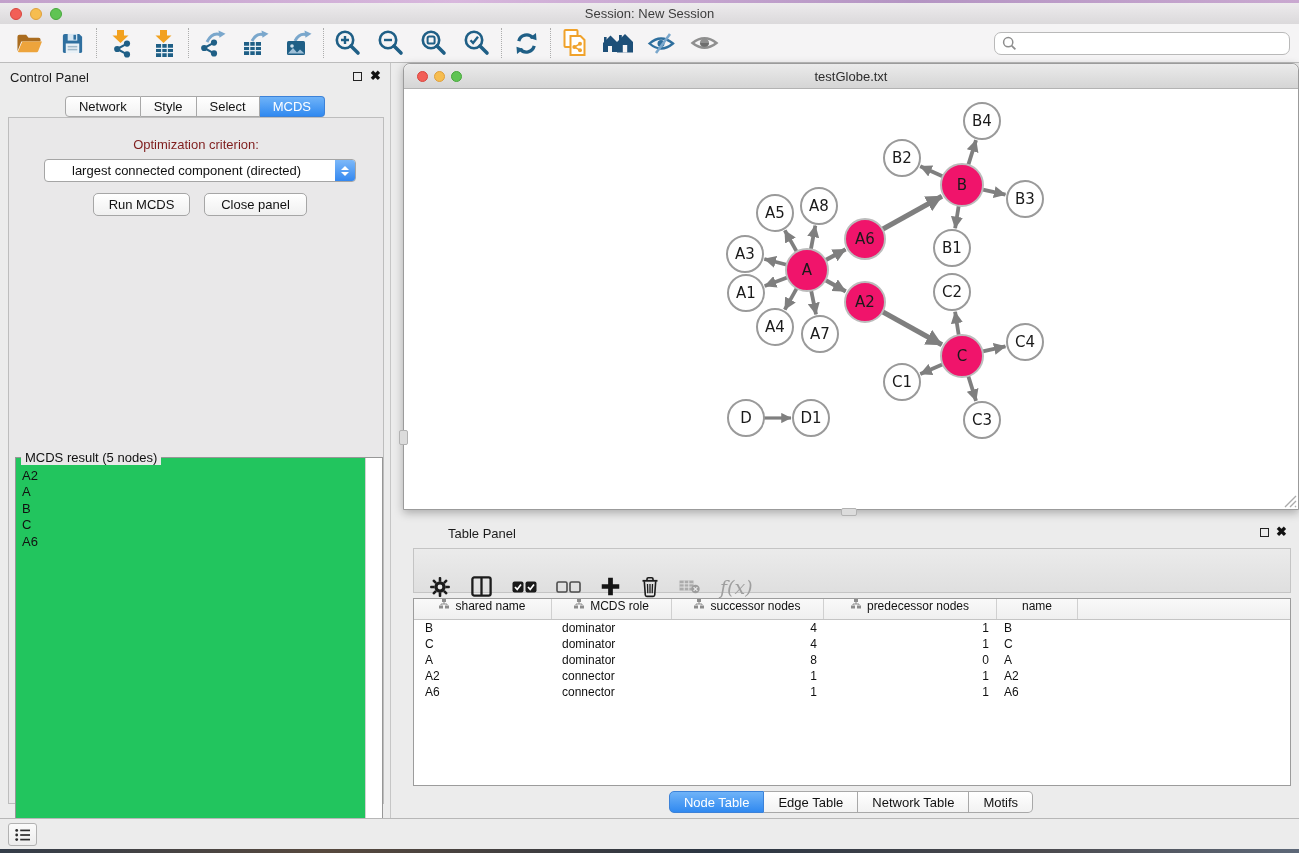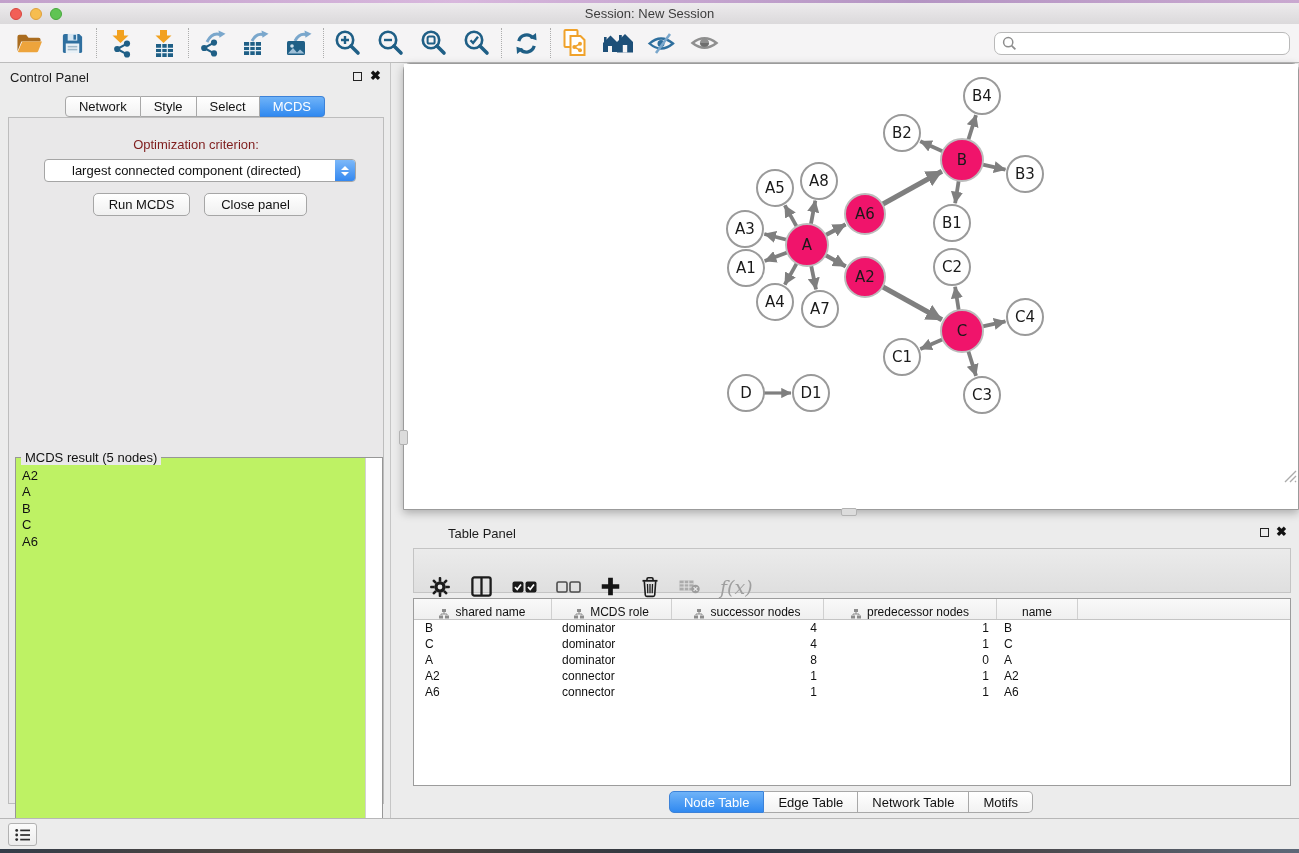--- a/index.html
+++ b/index.html
@@ -54,21 +54,21 @@
   .dropdown-stepper { position:absolute; right:0; top:0; width:20px; height:21px; border-radius:0 3px 3px 0;
     background:linear-gradient(#7cb8f9,#3488f0); display:flex; flex-direction:column; align-items:center; justify-content:center; }
   .chev-up { width:0; height:0; border-left:4px solid transparent; border-right:4px solid transparent; border-bottom:4.5px solid #fff; margin-bottom:2px; }
   .chev-down { width:0; height:0; border-left:4px solid transparent; border-right:4px solid transparent; border-top:4.5px solid #fff; }
   .cp-btn { position:absolute; height:23px; background:linear-gradient(#ffffff,#f0f0f0);
     border:1px solid #a6a6a6; border-radius:5px; font-size:13px; font-family:"Liberation Sans",sans-serif; color:#111; }
   #run-mcds { left:84px; top:75px; width:97px; }
   #close-panel { left:195px; top:75px; width:103px; }
 
   .result-box { position:absolute; left:6px; top:339px; width:368px; height:388px;
-    background:#bef264; border:1px solid #979797; }
+    background:#22c55e; border:1px solid #979797; }
   .result-legend { position:absolute; top:-8px; left:5px; background:#e9e8e9; padding:0 4px; font-size:13px; color:#111; }
   .result-list { padding:10px 0 0 6px; font-size:13px; line-height:16.4px; color:#111; }
   .result-scroll { position:absolute; top:0; right:0; width:17px; height:100%; border-left:1px solid #d2d2d2; background:#fff; }
 
   
   #right-area { position:absolute; left:392px; top:63px; width:907px; height:755px; }
 
   .network-window { position:absolute; left:11px; top:0; width:896px; height:447px;
     border:1px solid #9b9b9b; border-radius:7px 7px 0 0; background:#fff;
     box-shadow:0 3px 10px rgba(0,0,0,0.28); }
@@ -90,21 +90,21 @@
   .tp-toolbar { position:absolute; left:10px; top:28px; width:878px; height:45px;
     background:linear-gradient(#ebebeb,#dfdfdf); border:1px solid #c4c4c4;
     display:flex; align-items:center; gap:19px; padding-left:15px; }
   .tp-tool { display:flex; align-items:center; justify-content:center;margin-top:32px; }
   .fx-label { font-family:"DejaVu Serif","Liberation Serif",serif; font-style:italic; font-size:19px; color:#9e9e9e; }
 
   .tp-table { position:absolute; left:10px; top:78px; width:878px; height:188px;
     background:#fff; border:1px solid #9c9c9c; overflow:hidden; }
   .tbl-header { display:grid; grid-template-columns:138px 120px 152px 173px 81px 1fr; height:21px;
     background:linear-gradient(#f9f9f9,#efefef); border-bottom:1px solid #c4c4c4; }
-  .tbl-header .hcell { display:flex; align-items:flex-end; justify-content:center; gap:6px;
+  .tbl-header .hcell { display:flex; align-items:flex-start; justify-content:center; gap:6px;
     font-size:12px; color:#111; border-right:1px solid #d0d0d0; overflow:hidden; }
   .tbl-header .hcell:last-child { border-right:none; }
   .tbl-row { display:grid; grid-template-columns:138px 120px 152px 173px 81px 1fr; height:16px;
     font-size:12px; color:#111; align-items:center; }
   .tbl-row .cell { overflow:hidden; white-space:nowrap; }
   .cell.a-l0 { padding-left:11px; } .cell.a-l1 { padding-left:10px; }
   .cell.a-r  { text-align:right; padding-right:7px; }
   .cell.a-r2 { text-align:right; padding-right:8px; }
   .cell.a-l4 { padding-left:7px; }
 
@@ -336,20 +336,28 @@
           <div>A6</div>
         </div>
       <div class="result-scroll"></div>
     </div>
   </div>
 </div>
 
 <div id="right-area">
 
   <div class="network-window">
+    <div class="nw-titlebar">
+      <div class="lights">
+        <span class="light red"></span>
+        <span class="light yellow"></span>
+        <span class="light green"></span>
+      </div>
+      <span class="nw-title">testGlobe.txt</span>
+    </div>
     <div class="nw-content">
       <svg id="graph-svg" width="894" height="420">
           <defs>
             <marker id="arrow" viewBox="0 0 10 10" refX="9.5" refY="5" markerWidth="3.2" markerHeight="3.2" orient="auto">
               <path d="M0 0 L10 5 L0 10 z" fill="#7F7F7F"></path>
             </marker>
           </defs>
           <line x1="358.6988396225549" y1="164.43230807767586" x2="345.79069513415277" y2="141.43967570770963" stroke="#7F7F7F" stroke-width="3.8" marker-end="url(#arrow)"></line>
           <line x1="371.5014821659535" y1="162.3254284482479" x2="376.3142292989963" y2="136.65744373868642" stroke="#7F7F7F" stroke-width="3.8" marker-end="url(#arrow)"></line>
           <line x1="349.60273084952223" y1="176.25231763858636" x2="325.36554647418717" y2="169.9975603804354" stroke="#7F7F7F" stroke-width="3.8" marker-end="url(#arrow)"></line>

